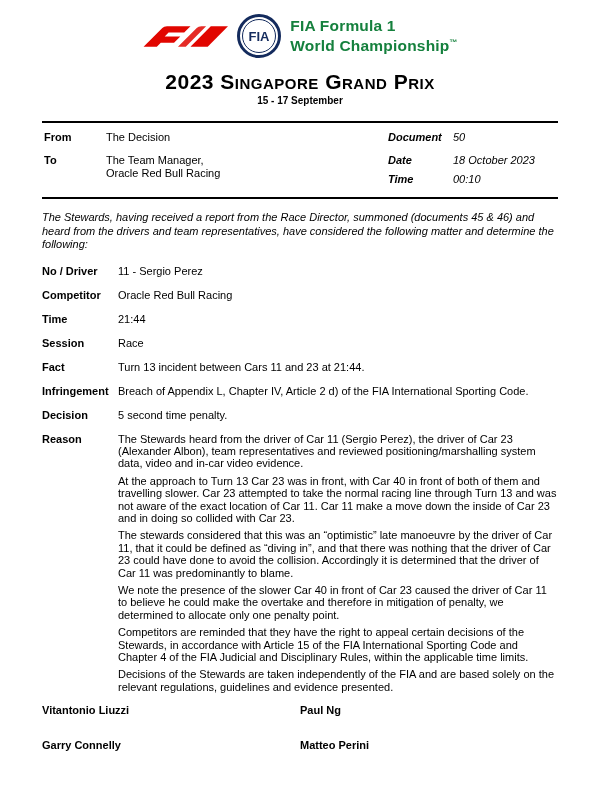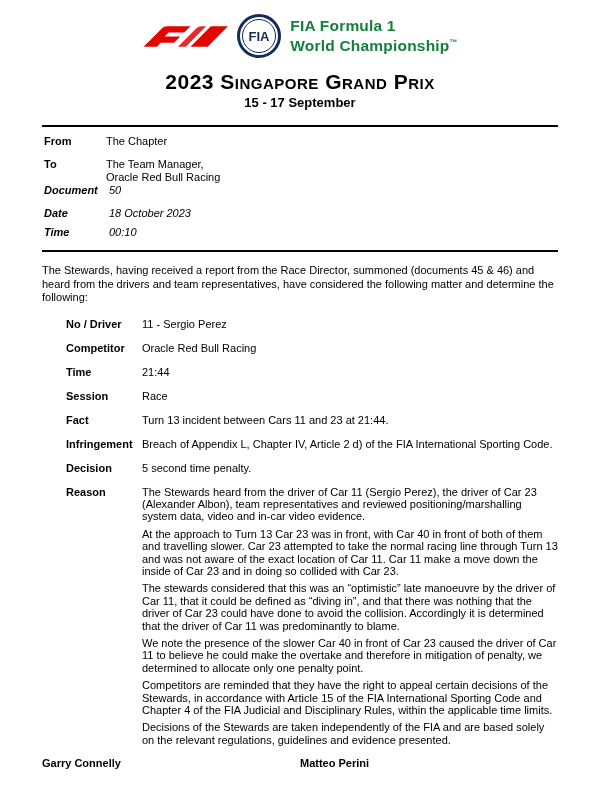--- a/index.html
+++ b/index.html
@@ -8,35 +8,35 @@
   .page { width:600px; height:792px; padding:8px 42px 0; overflow:hidden; background:#fff; margin:0 auto; position:relative; }
 
   .doc-header { display:flex; justify-content:center; align-items:center; gap:9px; margin-top:4px; height:48px; }
   .f1-logo { display:flex; align-items:center; }
   .fia-logo { display:flex; align-items:center; }
   .org-text { font-size:15.5px; line-height:17px; letter-spacing:0.2px; color:#15803d;font-weight:bold; }
   .tm { font-size:8px; vertical-align:super; }
 
   .title-block { text-align:center; margin-top:10px; }
   .doc-title { font-size:21px; font-weight:bold; font-variant:small-caps; letter-spacing:0.5px; font-family:"Liberation Sans", sans-serif; }
-  .doc-dates { font-size:13px; font-weight:bold; margin-top:1px; }
+  .doc-dates { font-size:10px; font-weight:bold; margin-top:1px; }
 
-  .meta { display:flex; border-top:2px solid #000; border-bottom:2px solid #000; margin-top:15px; padding:8px 2px 11px;flex-direction:column; }
+  .meta { display:flex; border-top:2px solid #000; border-bottom:2px solid #000; margin-top:15px; padding:8px 2px 11px; }
   .meta-left { flex:1; }
   .meta-right { width:168px;font-style:italic; }
   .meta-row { display:grid; font-size:11px; line-height:13px; }
   .meta-left .meta-row { grid-template-columns:62px 1fr; }
   .meta-right .meta-row { grid-template-columns:65px 1fr; }
   .mb10 { margin-bottom:10px; }
   .mb6 { margin-bottom:6px; }
   .meta-label { font-weight:bold; }
 
-  .intro { font-size:11px; line-height:13.5px; margin-top:12px; }
+  .intro { font-size:11px; line-height:13.5px; margin-top:12px;font-style:italic; }
 
-  .fields { margin-top:13px;margin-left:24px; }
+  .fields { margin-top:13px; }
   .field { display:grid; grid-template-columns:76px 1fr; font-size:11px; line-height:13px; margin-bottom:11px; }
   .field-label { font-weight:bold; padding-right:4px; }
   .decision-value p { margin:0 0 3px; }
   .decision-value p:last-child { margin-bottom:0; }
   .reason-value p { margin:0 0 5px; line-height:12.4px; }
   .reason-value p:last-child { margin-bottom:0; }
 
   .signatures { margin-top:8px; font-size:11px; line-height:13px; }
   .sig-row { display:grid; grid-template-columns:258px 1fr; font-weight:bold; margin-bottom:22px; }
 </style>
@@ -68,21 +68,21 @@
 
   <section class="title-block">
     <h1 class="doc-title">2023 Singapore Grand Prix</h1>
     <div class="doc-dates">15 - 17 September</div>
   </section>
 
   <section class="meta">
     <div class="meta-left">
       <div class="meta-row mb10">
         <span class="meta-label">From</span>
-        <span class="meta-value">The Chapter</span>
+        <span class="meta-value">The Decision</span>
       </div>
       <div class="meta-row">
         <span class="meta-label">To</span>
         <span class="meta-value">
           <div>The Team Manager,</div>
           <div>Oracle Red Bull Racing</div>
         </span>
       </div>
     </div>
     <div class="meta-right">
@@ -142,23 +142,23 @@
         <p>The stewards considered that this was an “optimistic” late manoeuvre by the driver of Car 11, that it could be defined as “diving in”, and that there was nothing that the driver of Car 23 could have done to avoid the collision. Accordingly it is determined that the driver of Car 11 was predominantly to blame.</p>
         <p>We note the presence of the slower Car 40 in front of Car 23 caused the driver of Car 11 to believe he could make the overtake and therefore in mitigation of penalty, we determined to allocate only one penalty point.</p>
         <p>Competitors are reminded that they have the right to appeal certain decisions of the Stewards, in accordance with Article 15 of the FIA International Sporting Code and Chapter 4 of the FIA Judicial and Disciplinary Rules, within the applicable time limits.</p>
         <p>Decisions of the Stewards are taken independently of the FIA and are based solely on the relevant regulations, guidelines and evidence presented.</p>
       </span>
     </div>
   </section>
 
   <footer class="signatures">
     <div class="sig-row">
+      <span>Vitantonio Liuzzi</span>
+      <span>Paul Ng</span>
+    </div>
+    <div class="sig-row">
       <span>Garry Connelly</span>
       <span>Matteo Perini</span>
-    </div>
-    <div class="sig-row">
-      <span>Vitantonio Liuzzi</span>
-      <span>Paul Ng</span>
     </div>
 
   </footer>
 
 </div>
 
 </body></html>

